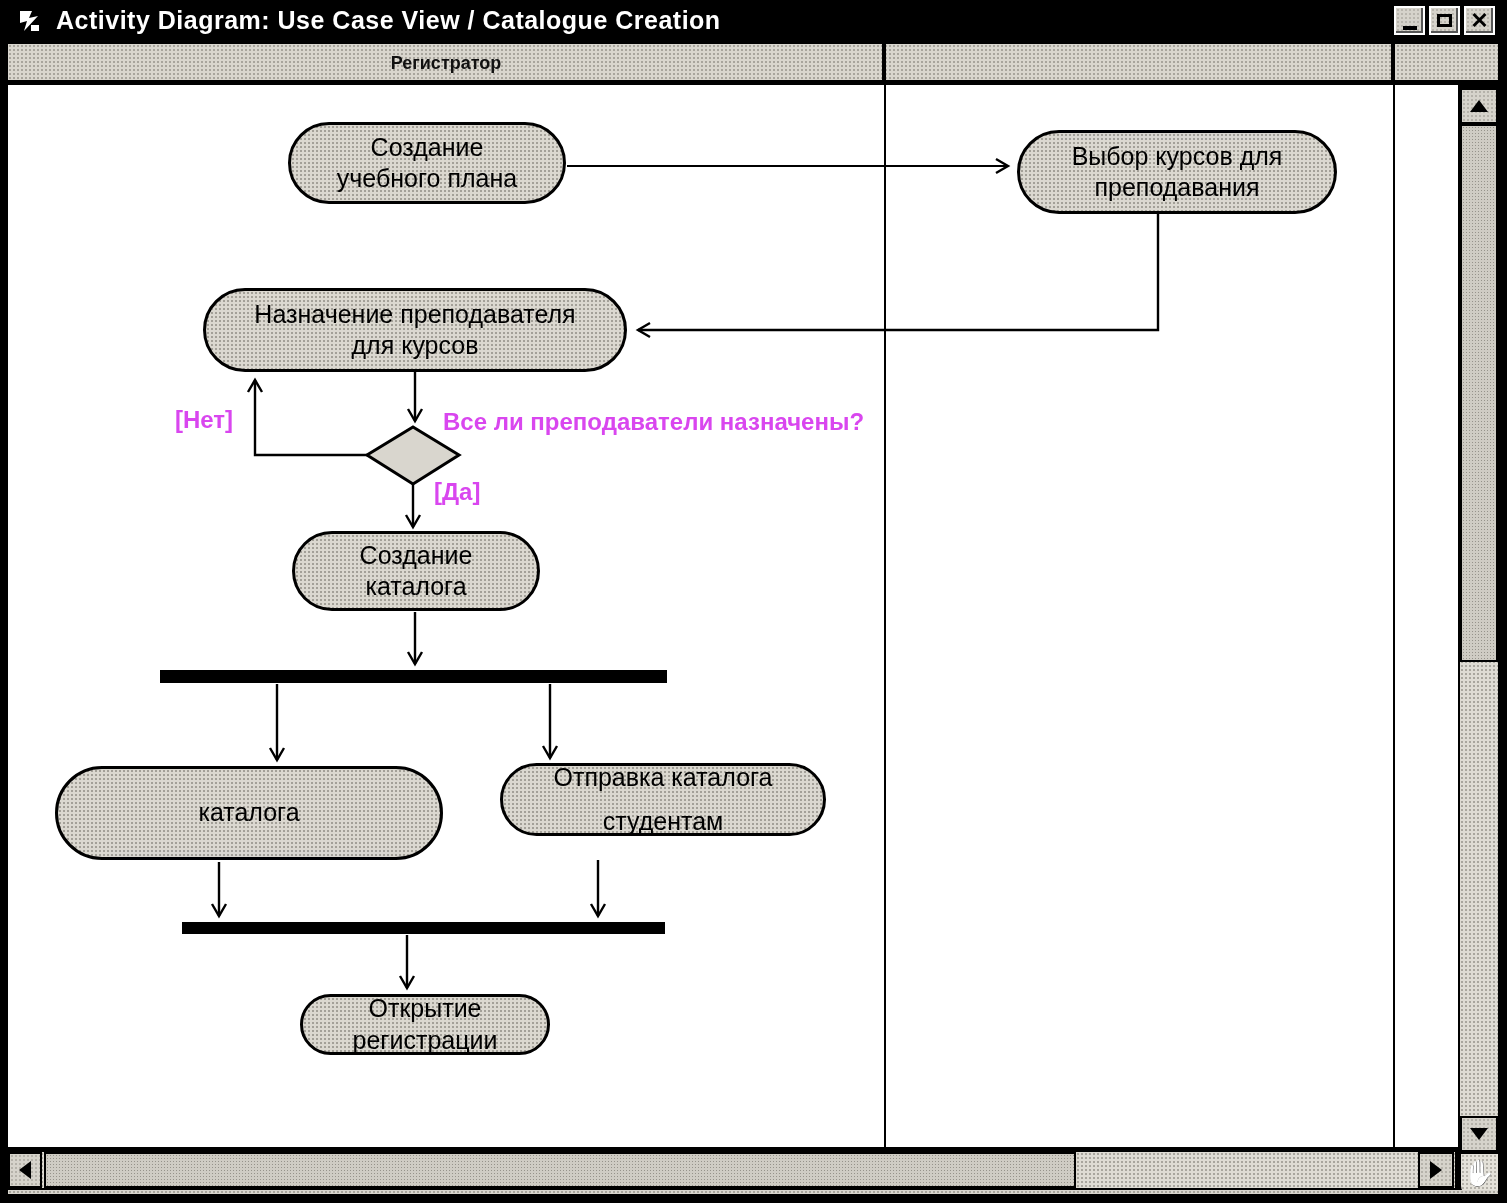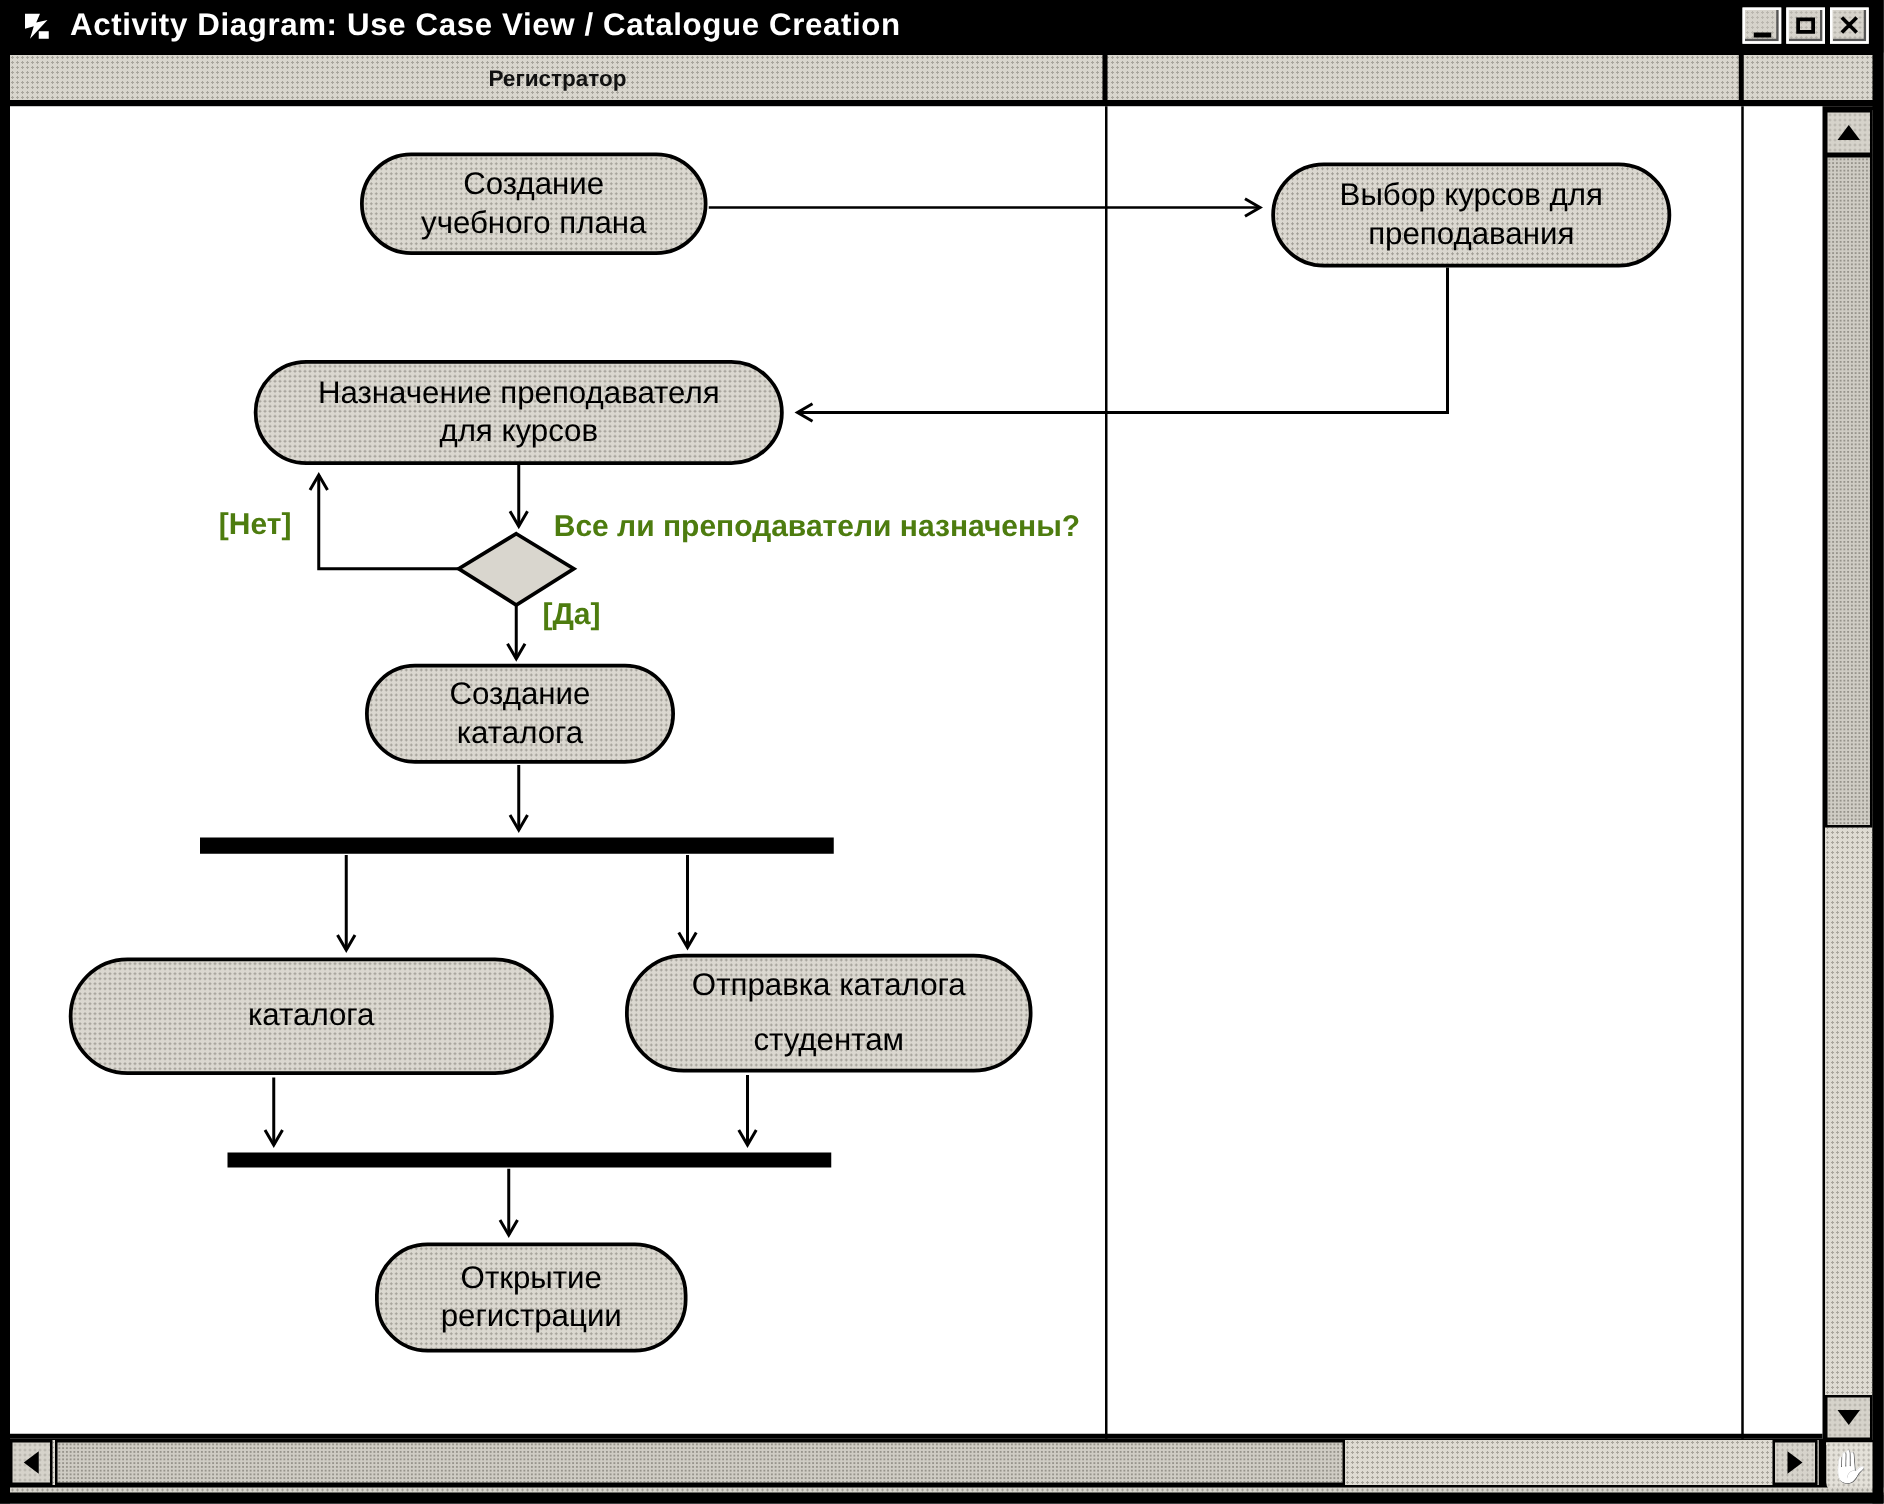--- a/index.html
+++ b/index.html
@@ -67,21 +67,21 @@
   .activity {
     position:absolute; border:3px solid #000; border-radius:46px;
     background-color:#dbd8d0;
     background-image:radial-gradient(#a3a098 0.9px, transparent 1px);
     background-size:4px 4px;
     display:flex; flex-direction:column; align-items:center; justify-content:center;
     text-align:center; color:#000;
     font-size:25px; font-weight:normal; line-height:1.25;
   }
   .annotation {
-    position:absolute; font-size:24px; font-weight:600; color:#4d7c0f; white-space:nowrap;
+    position:absolute; font-size:24px; font-weight:600; color:#d946ef; white-space:nowrap;
   }
 
   
   .dither {
     background-color:#dedbd3;
     background-image:radial-gradient(#a8a59d 0.8px, transparent 0.9px);
     background-size:4px 4px;
   }
   .vscroll { position:absolute; left:1460px; top:88px; width:38px; height:1064px; }
   .hscroll { position:absolute; left:8px; top:1152px; width:1447px; height:36px; }
@@ -211,26 +211,26 @@
 
   <div class="activity" style="left:292px; top:531px; width:248px; height:80px; border-radius:40px;">
     <span>Создание</span>
     <span>каталога</span>
   </div>
 
   <div class="activity" style="left:55px; top:766px; width:388px; height:94px; border-radius:47px;">
     <span>каталога</span>
   </div>
 
-  <div class="activity" style="left:500px; top:763px; width:326px; height:95px; border-radius:47px;gap:12px;">
+  <div class="activity" style="left:500px; top:763px; width:326px; height:73px; border-radius:47px;gap:12px;">
     <span>Отправка каталога</span>
     <span>студентам</span>
   </div>
 
-  <div class="activity" style="left:300px; top:994px; width:250px; height:88px; border-radius:42px;">
+  <div class="activity" style="left:300px; top:994px; width:250px; height:61px; border-radius:42px;">
     <span>Открытие</span>
     <span>регистрации</span>
   </div>
 
   <div class="annotation" style="left:443px; top:408px; font-weight:bold;text-align:center;">Все ли преподаватели назначены?</div>
   <div class="annotation" style="left:175px; top:406px;">[Нет]</div>
   <div class="annotation" style="left:434px; top:478px;">[Да]</div>
 
   <div class="vscroll dither">
     <div class="sb-btn" style="left:0; top:0; width:38px; height:36px;">

